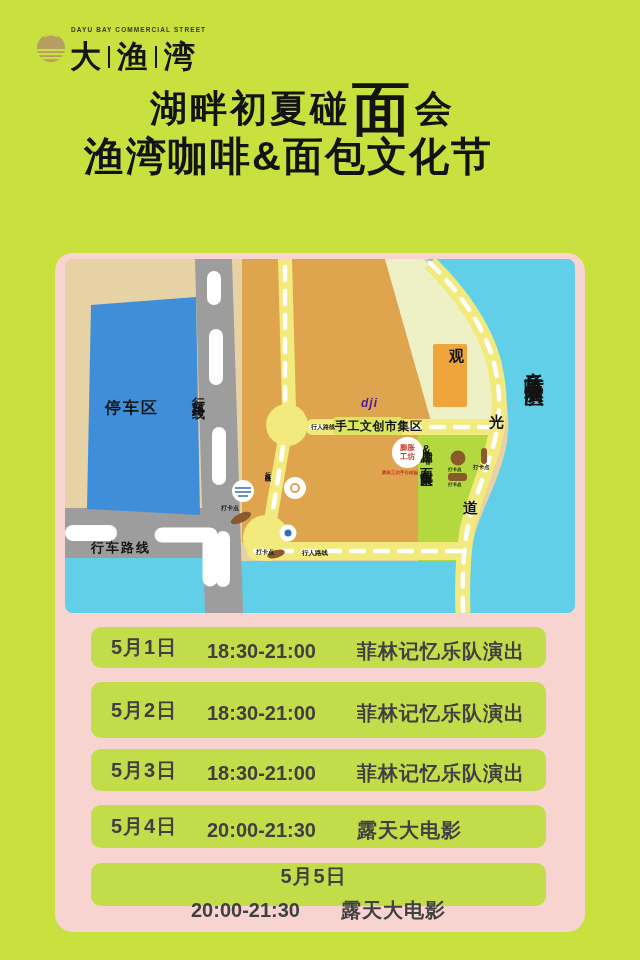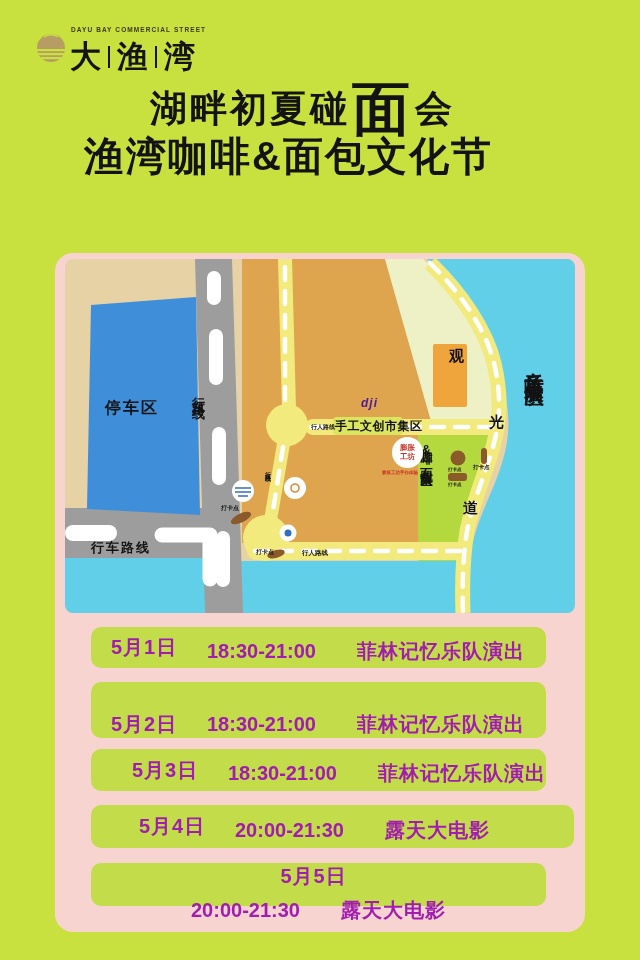--- a/index.html
+++ b/index.html
@@ -45,27 +45,27 @@
   .workshop span{font-size:7.5px;font-weight:700;color:#c43325;line-height:1.1;}
   .lab-wnote{left:317px;top:211px;font-size:4.5px;color:#c43325;font-weight:700;}
   .lab-walk{font-size:6px;font-weight:700;}
   .w1{left:246px;top:165px;} .w2{left:199px;top:208px;letter-spacing:1px;} .w3{left:237px;top:290px;font-size:6.5px;}
   .lab-chk{font-weight:700;}
   .c1{left:156px;top:246px;font-size:6px;} .c2{left:191px;top:290px;font-size:6px;}
   .c3{left:383px;top:207.5px;font-size:4.5px;} .c4{left:383px;top:223px;font-size:4.5px;}
   .c5{left:408px;top:205px;font-size:5.5px;}
 
   
-  .row{left:36px;width:455px;border-radius:10px;display:flex;align-items:center;color:#a21caf;}
+  .row{left:36px;width:455px;border-radius:10px;display:flex;align-items:center;color:#404040;}
   .row .date{width:96px;padding-left:20px;font-size:20px;font-weight:900;letter-spacing:1px;flex:none;}
   .row .items{display:flex;flex-direction:column;gap:3px;margin-top:7px;}
   .row .line{display:flex;align-items:baseline;}
   .row .time{width:150px;font-size:20px;font-weight:900;flex:none;}
   .row .event{font-size:20px;font-weight:900;letter-spacing:1px;}
-  .r1{top:374px;height:41px;} .r2{top:429px;height:56px;} .r3{top:496px;height:42px;justify-content:flex-end;}
+  .r1{top:374px;height:41px;} .r2{top:429px;height:56px;} .r3{top:496px;height:42px;}
   .r4{top:552px;height:43px;} .r5{top:610px;height:43px;}
 </style>
 </head>
 <body>
 
 <div class="page" style="background:#c8e13e;">
 
   <svg class="abs logo-icon" viewBox="0 0 30 30">
     <circle cx="15" cy="15" r="14" fill="#b79d63"></circle>
     <rect x="0" y="16" width="30" height="2.2" fill="#c8e13e"></rect>
@@ -182,39 +182,39 @@
 
     <div class="abs row r1" style="background:#c3dc49;">
       <div class="date">5月1日</div>
       <div class="items">
           <div class="line">
         <span class="time">18:30-21:00</span>
         <span class="event">菲林记忆乐队演出</span>
       </div>
         </div>
     </div>
-    <div class="abs row r2" style="background:#c3dc49;align-items:flex-end;">
+    <div class="abs row r2" style="background:#c3dc49;">
       <div class="date">5月2日</div>
       <div class="items">
         <div class="line">
           <span class="time">18:30-21:00</span>
           <span class="event">菲林记忆乐队演出</span>
         </div>
       </div>
     </div>
     <div class="abs row r3" style="background:#c3dc49;">
       <div class="date">5月3日</div>
       <div class="items">
           <div class="line">
         <span class="time">18:30-21:00</span>
         <span class="event">菲林记忆乐队演出</span>
       </div>
         </div>
     </div>
-    <div class="abs row r4" style="background:#c3dc49;padding-left:28px;">
+    <div class="abs row r4" style="background:#c3dc49;">
       <div class="date">5月4日</div>
       <div class="items">
           <div class="line">
         <span class="time">20:00-21:30</span>
         <span class="event">露天大电影</span>
       </div>
         </div>
     </div>
     <div class="abs row r5" style="background:#c3dc49;flex-direction:column;">
       <div class="date">5月5日</div>

